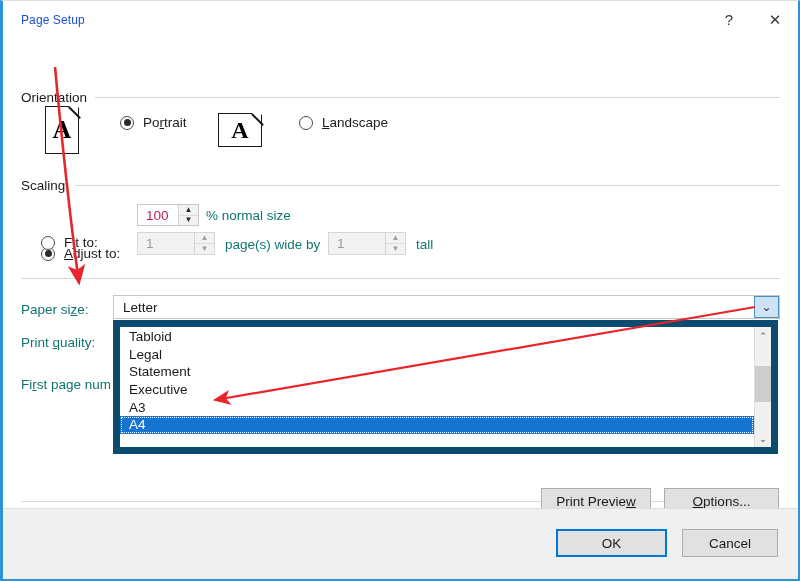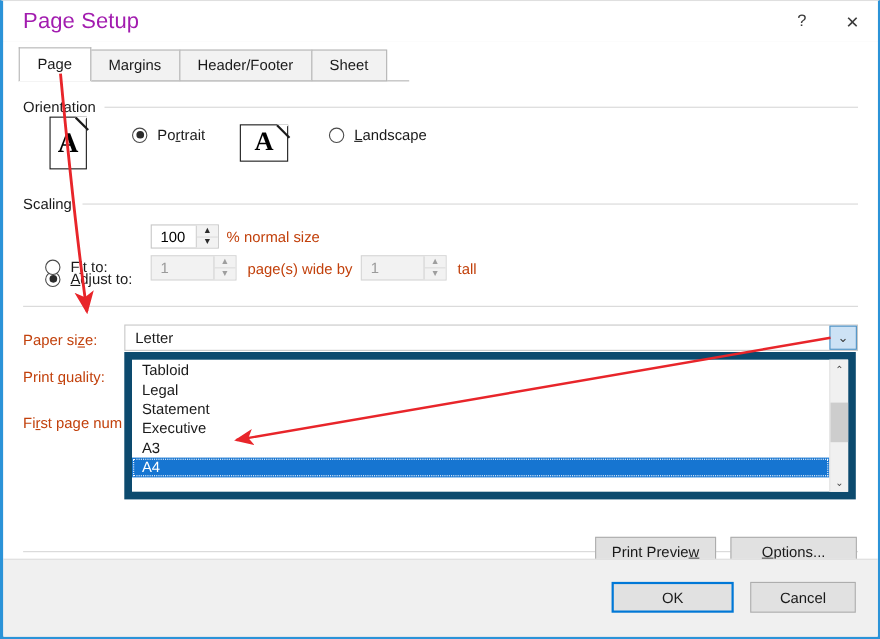--- a/index.html
+++ b/index.html
@@ -23,22 +23,22 @@
 
   
   .titlebar {
     position: absolute; left: 0; top: 0;
     width: 795px; height: 37px;
     background: #ffffff;
     display: flex; align-items: center;
   }
   .title-text {
     margin-left: 18px;
-    font-size: 20px;
-    color: #a21caf;
+    font-size: 12px;
+    color: #1d4ed8;
     letter-spacing: .1px;
   }
   .titlebar-buttons {
     position: absolute; right: 0; top: 0;
     height: 37px; display: flex; align-items: stretch;
   }
   .tb-btn {
     width: 46px; height: 37px;
     display: flex; align-items: center; justify-content: center;
     font-size: 15px; color: #3a3a3a;
@@ -158,41 +158,41 @@
     position: absolute;
     border: 1px solid #c7c7c7;
     background: #ffffff;
     display: flex; align-items: stretch;
   }
   .field.disabled { background: #f2f2f2; border-color: #d6d6d6; }
   .field .val {
     flex: 1;
     display: flex; align-items: center;
     padding-left: 8px;
-    font-size: 13.5px; color: #000000;
+    font-size: 13.5px; color: #be185d;
   }
   .field.disabled .val { color: #9a9a9a; }
   .spin {
     width: 20px;
     border-left: 1px solid #d2d2d2;
     background: #f2f2f2;
     display: flex; flex-direction: column;
   }
   .spin div {
     flex: 1;
     display: flex; align-items: center; justify-content: center;
     font-size: 8px; color: #2b2b2b; line-height: 1;
     cursor: default;
   }
   .spin div:first-child { border-bottom: 1px solid #dcdcdc; }
   .field.disabled .spin div { color: #9e9e9e; }
 
   .static-label {
     position: absolute;
-    font-size: 13.5px; color: #c2410c;
+    font-size: 13.5px; color: #0f766e;
     white-space: nowrap;
   }
 
   
   .combo {
     position: absolute;
     border: 1px solid #c7c7c7;
     background: #ffffff;
     display: flex; align-items: stretch;
   }
@@ -284,26 +284,20 @@
   <div class="titlebar">
     <div class="title-text">Page Setup</div>
     <div class="titlebar-buttons">
       <div class="tb-btn">?</div>
       <div class="tb-btn close">✕</div>
     </div>
   </div>
 
   <div class="client">
 
-    <div class="tabstrip">
-      <div class="tab active">Page</div>
-      <div class="tab">Margins</div>
-      <div class="tab">Header/Footer</div>
-      <div class="tab">Sheet</div>
-    </div>
 
     <div class="group-label" style="left:18px; top:52px;">Orientation</div>
     <div class="group-rule" style="left:92px; top:59px; width:685px;"></div>
 
     <div class="page-icon" style="left:42px; top:68px; width:34px; height:48px;">
       <div class="corner"></div>
       <div class="glyph" style="font-size:26px;">A</div>
     </div>
 
     <div class="radio-row" style="left:117px; top:77px;">

